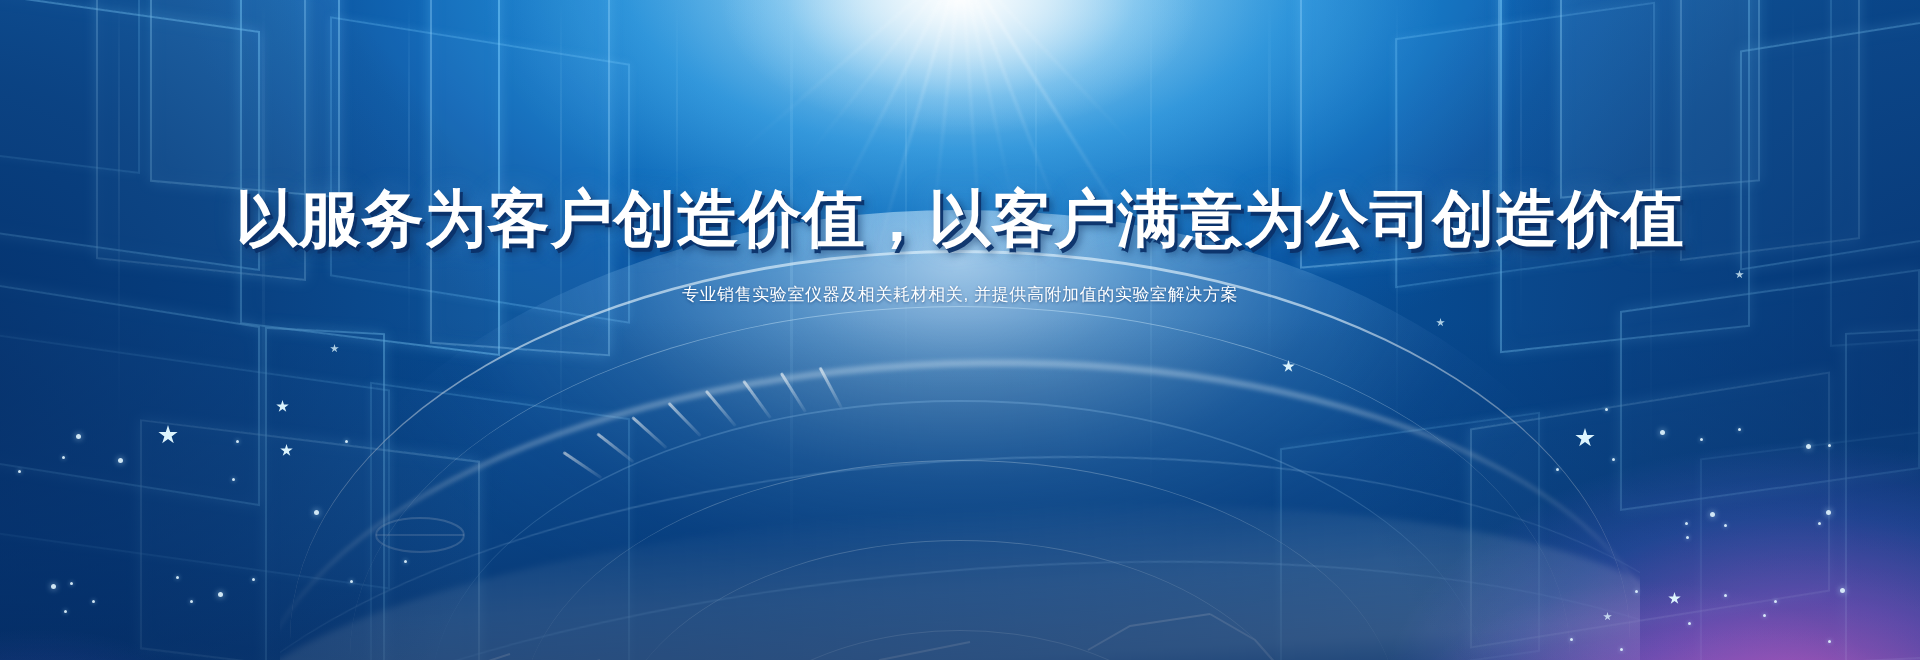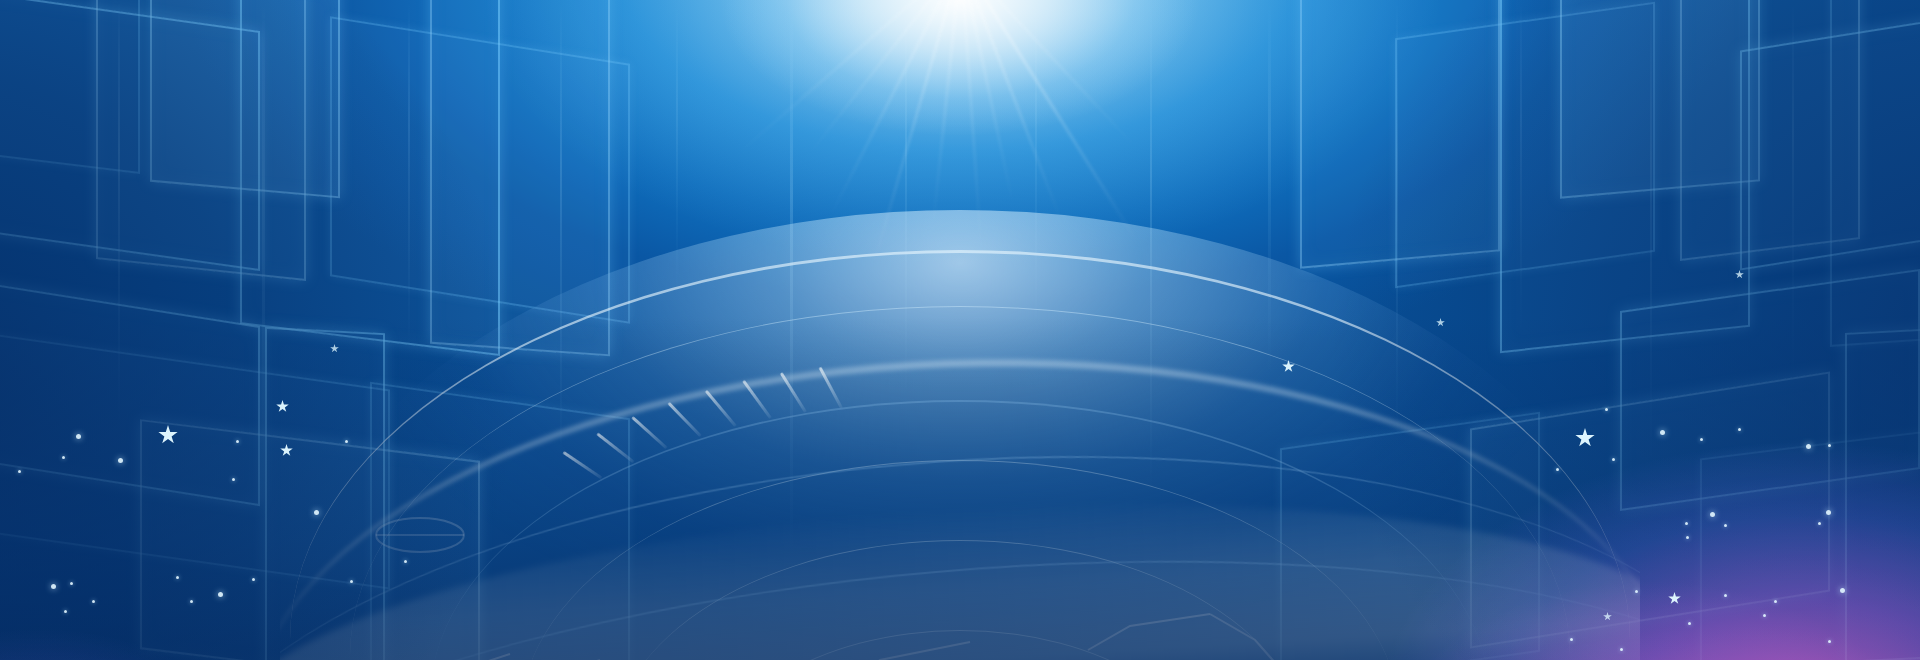--- a/index.html
+++ b/index.html
@@ -357,15 +357,17 @@
     <div class="ray" style="transform:rotate(-4deg);height:300px;opacity:.5;"></div>
     <div class="ray" style="transform:rotate(6deg);height:270px;opacity:.6;"></div>
     <div class="ray" style="transform:rotate(16deg);height:320px;opacity:.75;"></div>
     <div class="ray" style="transform:rotate(27deg);height:290px;opacity:.65;"></div>
     <div class="ray" style="transform:rotate(38deg);height:250px;opacity:.5;"></div>
     <div class="ray" style="transform:rotate(49deg);height:300px;opacity:.45;"></div>
     <div class="ray" style="transform:rotate(-43deg);height:260px;opacity:.5;"></div>
   </div>
 
   <div id="text-block">
+    <h1 id="headline">以服务为客户创造价值，以客户满意为公司创造价值</h1>
+    <p id="subheadline">专业销售实验室仪器及相关耗材相关, 并提供高附加值的实验室解决方案</p>
   </div>
 
 </div>
 
 </body></html>

